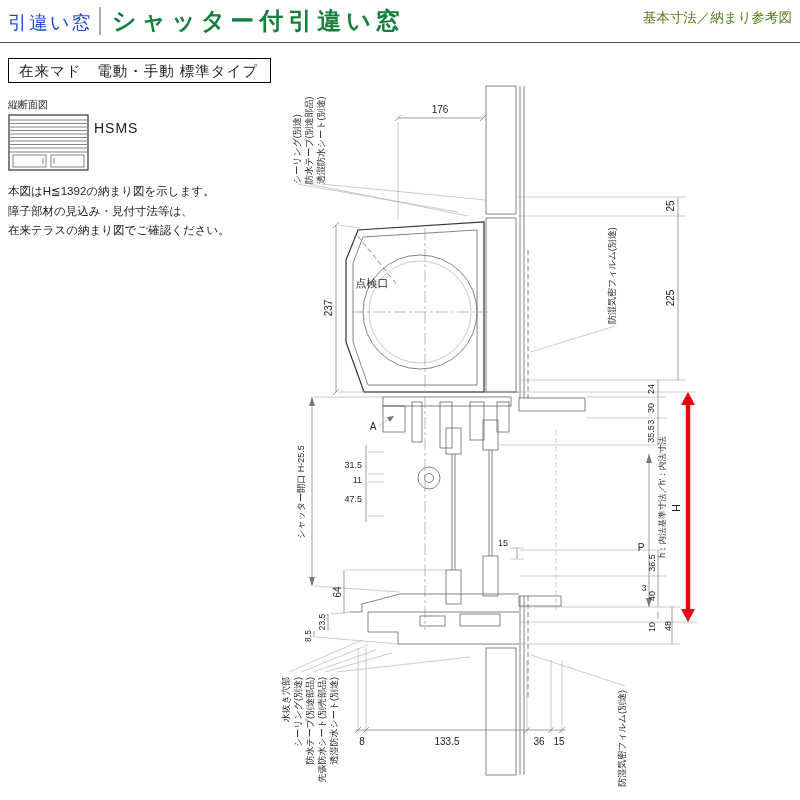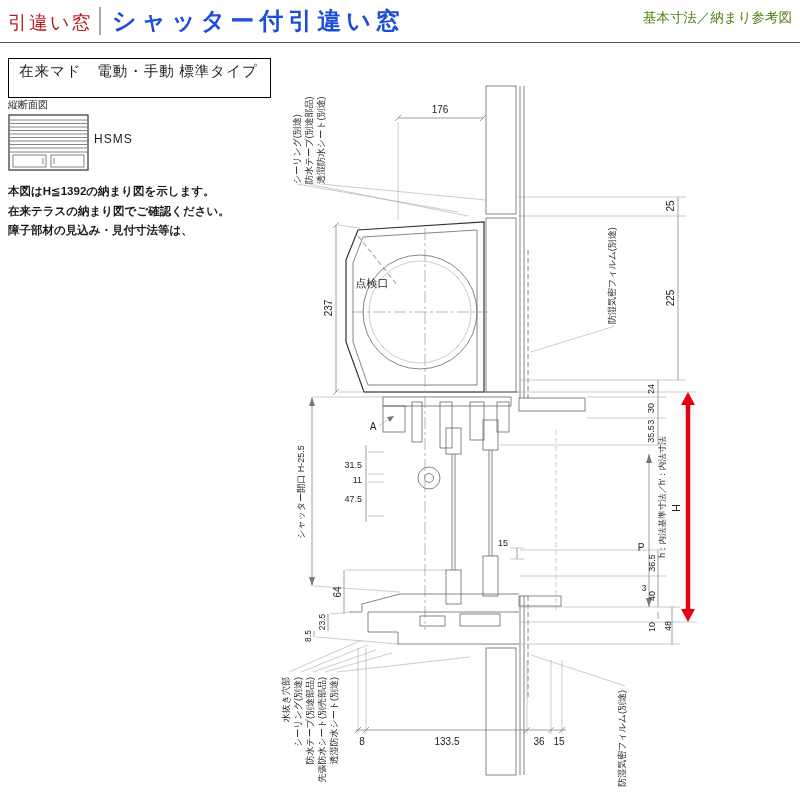--- a/index.html
+++ b/index.html
@@ -1,27 +1,27 @@
 <!DOCTYPE html>
 <html><head>
 <meta charset="utf-8">
 <style>
   html,body{margin:0;padding:0;background:#fff;}
   .page{position:relative;width:800px;height:800px;background:#fff;overflow:hidden;
         font-family:"Liberation Sans","DejaVu Sans",sans-serif;color:#1a1a1a;}
   .abs{position:absolute;}
-  .category{left:8px;top:10px;font-size:19px;color:#b91c1c;letter-spacing:2px;}
+  .category{left:8px;top:10px;font-size:19px;color:#1d4ed8;letter-spacing:2px;}
   .hdr-divider{left:99px;top:7px;width:0;height:28px;border-left:2px solid #aaa;}
-  .page-title{left:112px;top:5px;font-size:24px;font-weight:bold;letter-spacing:5px;color:#1d4ed8;}
+  .page-title{left:112px;top:5px;font-size:24px;font-weight:bold;letter-spacing:5px;color:#15803d;}
   .corner-note{right:8px;top:9px;font-size:13.5px;color:#4d7c0f;}
   .hdr-rule{left:0;top:42px;width:800px;border-top:1px solid #555;}
-  .subheader{left:8px;top:58px;border:1px solid #000;padding:3px 12px 16px 10px;font-size:14.5px;letter-spacing:1px;font-family:Liberation Serif, serif;}
+  .subheader{left:8px;top:58px;border:1px solid #000;padding:3px 12px 1px 10px;font-size:14.5px;letter-spacing:1px;}
   .section-label{left:8px;top:98px;font-size:10px;}
-  .model-code{left:94px;top:132px;font-size:12px;letter-spacing:1px;}
-  .note{left:8px;top:182px;font-size:11.5px;line-height:1.7;font-weight:bold;}
+  .model-code{left:94px;top:120px;font-size:14px;letter-spacing:1px;}
+  .note{left:8px;top:182px;font-size:11.5px;line-height:1.7;}
   svg text{fill:#222;}
   .dt{font-size:10px;}
   .lb{font-size:9px;}
   .sm{font-size:8.5px;}
   .o{stroke:#333;stroke-width:1.2;fill:none;}
   .t{stroke:#666;stroke-width:0.8;fill:none;}
   .d{stroke:#777;stroke-width:0.7;fill:none;}
   .x{stroke:#aaa;stroke-width:0.6;fill:none;}
   .cl{stroke:#999;stroke-width:0.7;stroke-dasharray:12 3 3 3;fill:none;}
   .dash{stroke-dasharray:5 3;}
@@ -51,22 +51,22 @@
       <rect x="5" y="41" width="33" height="12"></rect>
       <rect x="43" y="41" width="33" height="12"></rect>
       <line x1="35" y1="44" x2="35" y2="50"></line>
       <line x1="46" y1="44" x2="46" y2="50"></line>
     </g>
   </svg>
   <div class="abs model-code">HSMS</div>
 
   <div class="abs note">
     <div>本図はH≦1392の納まり図を示します。</div>
+    <div>障子部材の見込み・見付寸法等は、</div>
     <div>在来テラスの納まり図でご確認ください。</div>
-    <div>障子部材の見込み・見付寸法等は、</div>
   </div>
 
   <svg class="abs" style="left:0;top:0;" width="800" height="800" viewBox="0 0 800 800">
     <defs>
       <pattern id="hatch" width="6" height="3.5" patternUnits="userSpaceOnUse">
         <path d="M0 1.75 H6" stroke="#9a9a9a" stroke-width="0.9"></path>
       </pattern>
     </defs>
 
     <g>

